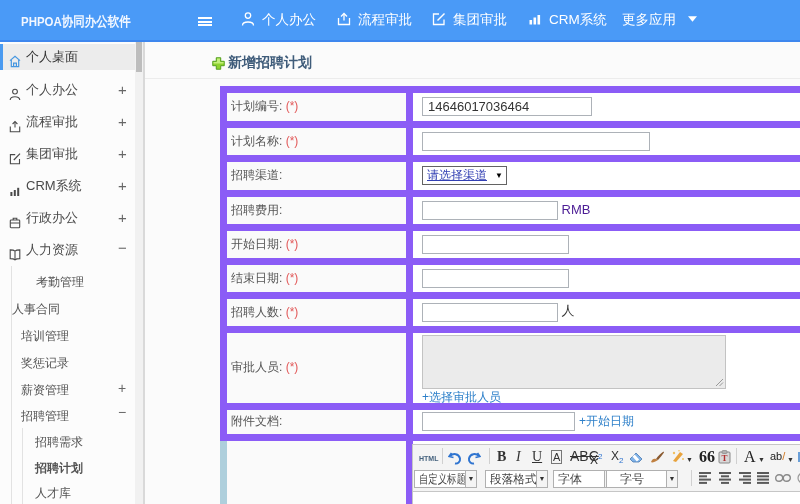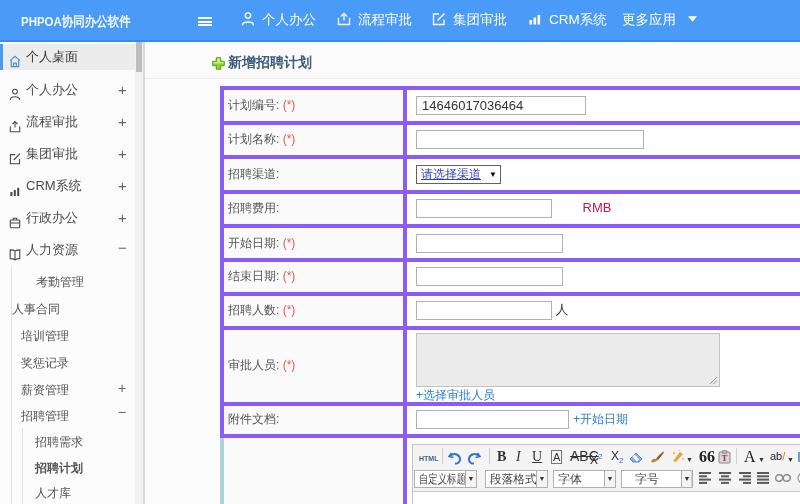--- a/index.html
+++ b/index.html
@@ -30,21 +30,21 @@
 #strip { position:absolute; left:135px; top:42px; width:8px; height:462px; background:#f1f1f1; }
 #thumb { position:absolute; left:1px; top:0px; width:6px; height:30px; background:#bdbdbd; }
 #stripline { position:absolute; left:143px; top:42px; width:2px; height:462px; background:#d9d9d9; }
 
 
 #hdr { position:absolute; left:145px; top:42px; width:655px; height:36px; border-bottom:1px solid #ececec; }
 #hdrtx { position:absolute; left:228px; top:54px; font-size:14px; font-weight:bold; color:#3f5c7a; }
 
 
 table { border-collapse:collapse; position:absolute; left:220px; top:86px; table-layout:fixed; width:823px; }
-td { border:4px solid #8b5cf6; font-size:12px; color:#555; vertical-align:middle; }
+td { border:7px solid #8b5cf6; font-size:12px; color:#555; vertical-align:middle; }
 td.lab { width:175px; background:#fafafa; padding-left:4px; }
 td.val { width:640px; background:#ffffff; padding-left:9px; }
 .star { color:#e25959; }
 .inp { display:inline-block; border:1px solid #adb2b8; background:#fff; height:17px;
   font-size:13px; color:#333; line-height:17px; padding:0 0 0 5px; vertical-align:middle; }
 .lnk { color:#2c7fc9; font-size:12px; text-decoration:none; }
 #sel { display:inline-block; position:relative; border:1px solid #636363; background:#fff; width:76px; height:17px; line-height:17px;
   padding:0 3px 0 4px; font-size:12px; color:#3340b4; text-decoration:underline; vertical-align:middle; }
 #selarr { position:absolute; right:3px; top:0; color:#000; font-size:8px; text-decoration:none; }
 #ta { width:302px; height:52px; background:#ebebeb; border:1px solid #c3c3c3; position:relative; margin-top:2px; }
@@ -207,21 +207,21 @@
 <tr style="height:34.5px;">
         <td class="lab">计划名称: <span class="star">(*)</span></td>
   <td class="val"><span class="inp" style="width:221px;"></span></td>
       </tr>
 <tr style="height:34.5px;">
         <td class="lab">招聘渠道:</td>
   <td class="val"><span id="sel">请选择渠道<span id="selarr">▼</span></span></td>
       </tr>
 <tr style="height:34.5px;">
         <td class="lab">招聘费用:</td>
-  <td class="val"><span class="inp" style="width:129px;"></span><span style="font-size:13px;color:#be185d;margin-left:27px;"> RMB</span></td>
+  <td class="val"><span class="inp" style="width:129px;"></span><span style="font-size:13px;color:#4c1d95;"> RMB</span></td>
       </tr>
 <tr style="height:34px;">
         <td class="lab">开始日期: <span class="star">(*)</span></td>
   <td class="val"><span class="inp" style="width:140px;"></span></td>
       </tr>
 <tr style="height:33.5px;">
         <td class="lab">结束日期: <span class="star">(*)</span></td>
   <td class="val"><span class="inp" style="width:140px;"></span></td>
       </tr>
 <tr style="height:34px;">
@@ -297,21 +297,21 @@
   <span class="t1" style="left:357px; font-size:11px; color:#222;">ab<span style="color:#d07820;">/</span></span>
   <span class="t1" style="left:374px; font-size:7px; color:#333; top:6px;">▼</span>
   <svg class="abs" style="left:384px; top:6px;" width="12" height="12" viewBox="0 0 12 12">
     <rect x="1" y="1" width="10" height="10" fill="#6a9fd8"></rect>
     </svg>
 
   <div id="edrow2">
     <span class="combo" style="left:1px; width:57px;"><span class="ct">自定义标题</span><span class="dd">▼</span></span>
     <span class="combo" style="left:72px; width:57px;"><span class="ct" style="transform:scaleX(0.97);">段落格式</span><span class="dd">▼</span></span>
     <span class="combo" style="left:140px; width:57px;">字体<span class="dd">▼</span></span>
-    <span class="combo" style="left:208px; width:57px;padding-left:13px;">字号<span class="dd">▼</span></span>
+    <span class="combo" style="left:193px; width:57px;padding-left:13px;">字号<span class="dd">▼</span></span>
     <span class="tsep" style="left:278px; top:2px;"></span>
     <svg class="abs" style="left:286px; top:4px;" width="12" height="12" viewBox="0 0 12 12">
       <g fill="#5a5a5a">
           <rect x="0" y="0" width="12" height="2"></rect>
           <rect x="0" y="3.3" width="8" height="2"></rect>
           <rect x="0" y="6.6" width="12" height="2"></rect>
           <rect x="0" y="9.9" width="8" height="2"></rect>
         </g>
       </svg>
     <svg class="abs" style="left:306px; top:4px;" width="12" height="12" viewBox="0 0 12 12">

